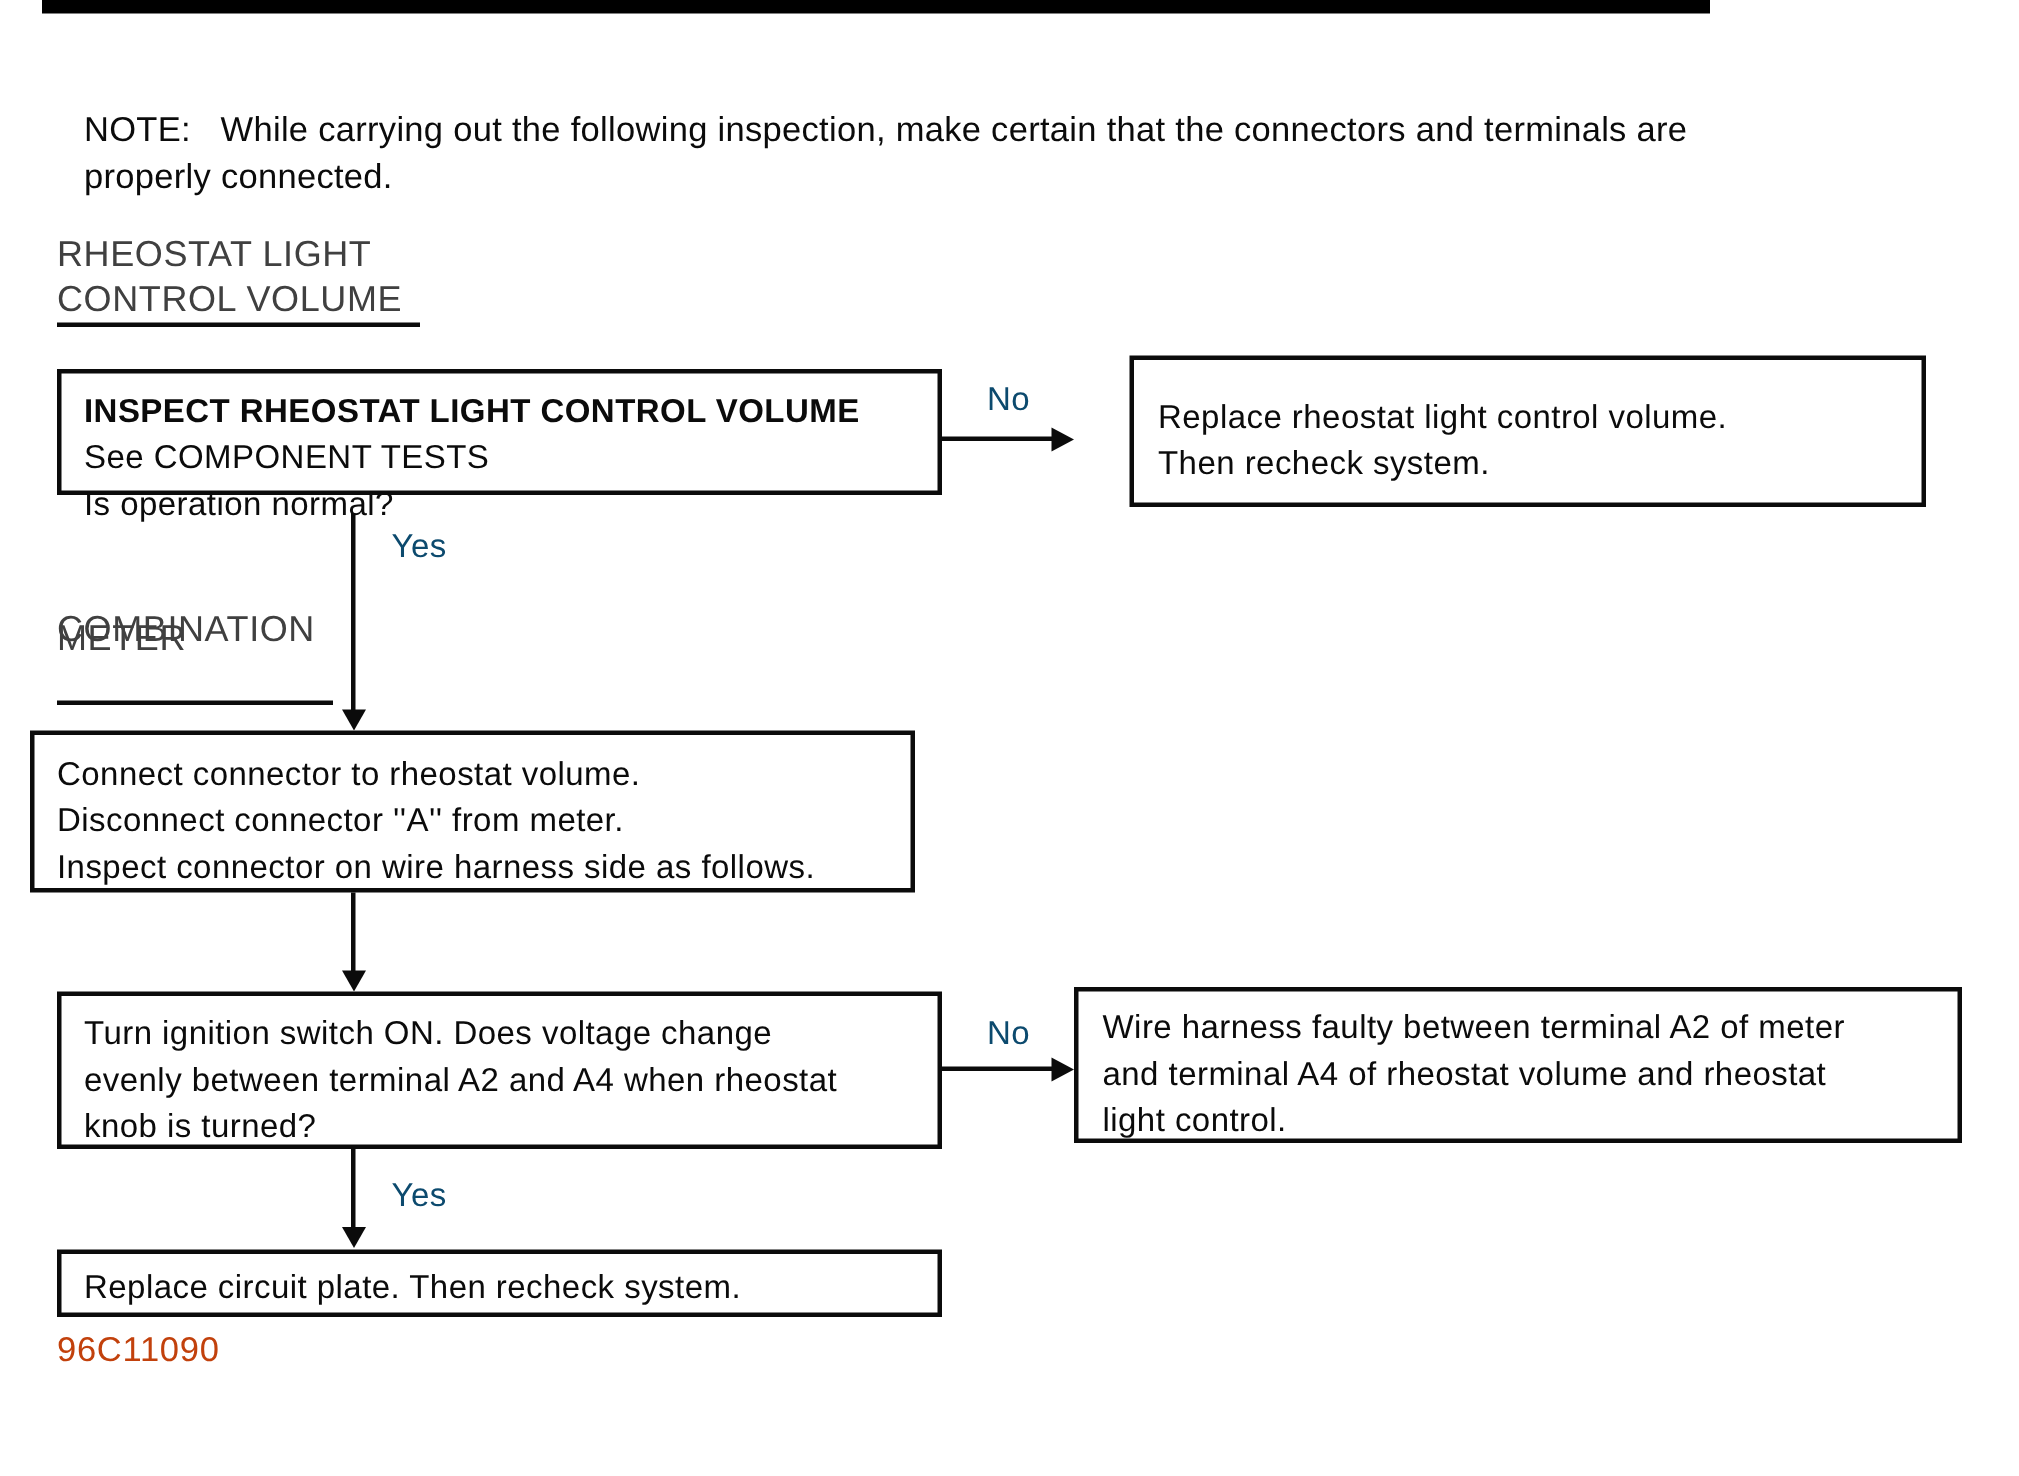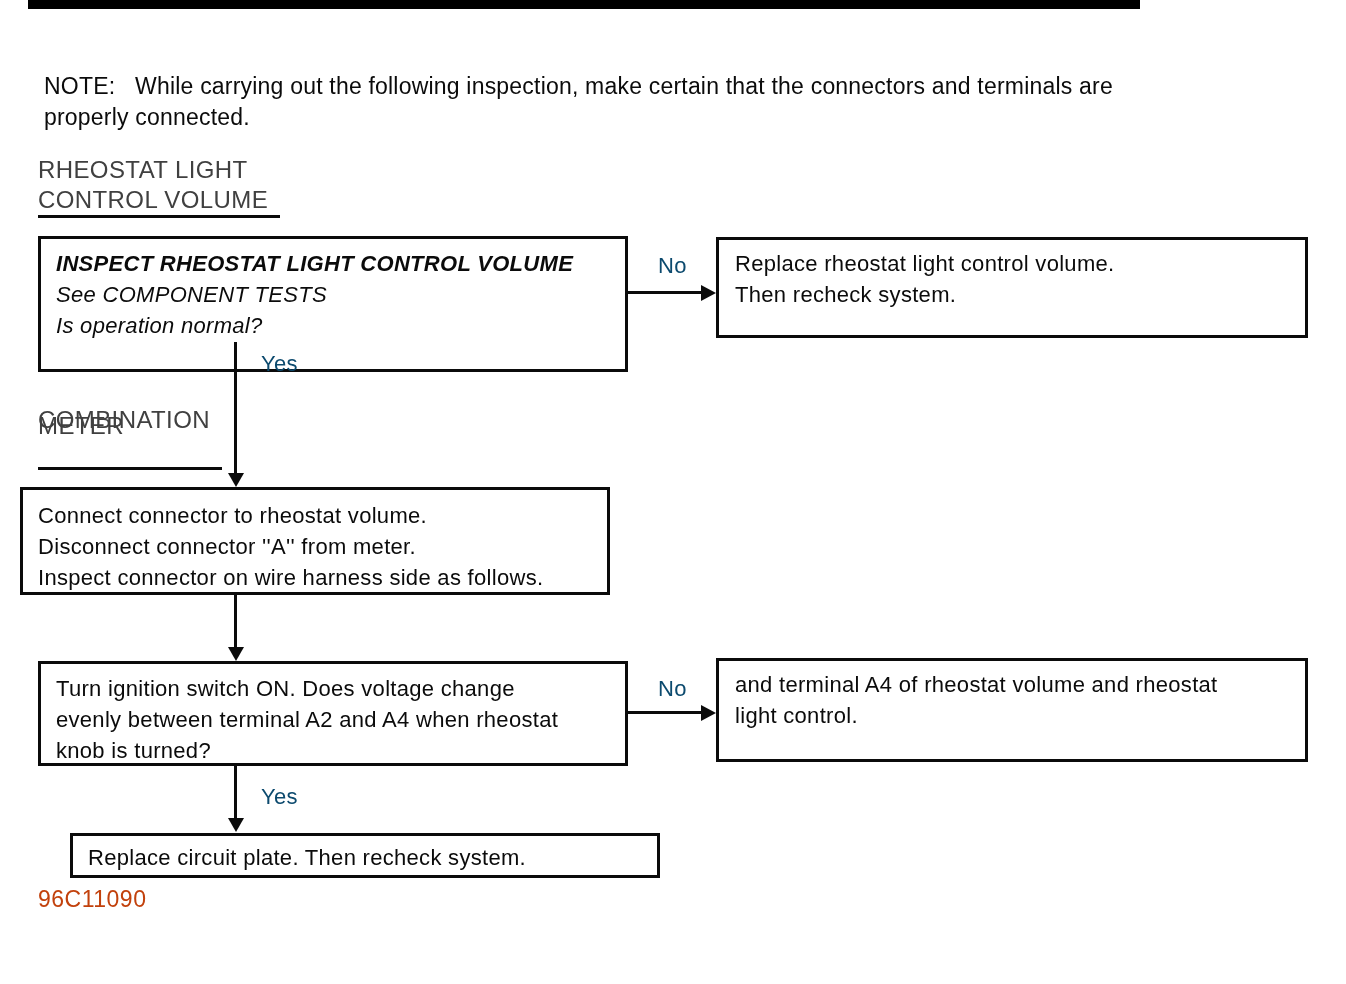--- a/index.html
+++ b/index.html
@@ -12,21 +12,21 @@
     font-family: "Liberation Sans", sans-serif;
     color: #0b0b0b;
     overflow: hidden;
   }
   .abs { position: absolute; }
   .scanbar {
     left: 28px; top: 0; width: 1112px; height: 9px;
     background: #000000;
   }
   .note-line {
-    left: 44px;
+    left: 56px;
     font-size: 23px;
     letter-spacing: 0.2px;
     white-space: pre;
     color: #0b0b0b;
   }
   .heading {
     left: 38px;
     font-size: 24px;
     letter-spacing: 0.4px;
     white-space: pre;
@@ -73,43 +73,43 @@
     font-size: 23px;
     letter-spacing: 0.5px;
     color: #c2410c;
   }
   
   #note1 { top: 73px; }
   #note2 { top: 104px; }
   #h1a { top: 156px; }
   #h1b { top: 186px; }
   #h1rule { left: 38px; top: 215px; width: 242px; }
-  #box1 { left: 38px; top: 236px; width: 590px; height: 136px; padding: 9px 8px 0 15px; font-style: italic; }
+  #box1 { left: 38px; top: 246px; width: 590px; height: 84px; padding: 9px 8px 0 15px; }
   #no1 { left: 658px; top: 253px; }
   #harrow1-line { left: 628px; top: 291px; width: 76px; }
   #harrow1-head { left: 701px; top: 285px; }
-  #rbox1 { left: 716px; top: 237px; width: 592px; height: 101px; padding: 8px 8px 0 16px; }
+  #rbox1 { left: 753px; top: 237px; width: 531px; height: 101px; padding: 22px 8px 0 16px; }
   #varrow1-line { left: 234px; top: 342px; height: 134px; }
   #varrow1-head { left: 228px; top: 473px; }
   #yes1 { left: 261px; top: 351px; }
   #h2a { top: 406px; }
   #h2b { top: 412px; }
   #h2rule { left: 38px; top: 467px; width: 184px; }
   #box2 { left: 20px; top: 487px; width: 590px; height: 108px; padding: 10px 8px 0 15px; }
   #varrow2-line { left: 234px; top: 595px; height: 54px; }
   #varrow2-head { left: 228px; top: 647px; }
   #box3 { left: 38px; top: 661px; width: 590px; height: 105px; padding: 9px 8px 0 15px; }
   #no2 { left: 658px; top: 676px; }
   #harrow2-line { left: 628px; top: 711px; width: 76px; }
   #harrow2-head { left: 701px; top: 705px; }
   #rbox2 { left: 716px; top: 658px; width: 592px; height: 104px; padding: 8px 8px 0 16px; }
   #varrow3-line { left: 234px; top: 766px; height: 54px; }
   #varrow3-head { left: 228px; top: 818px; }
   #yes2 { left: 261px; top: 784px; }
-  #box4 { left: 38px; top: 833px; width: 590px; height: 45px; padding: 6px 8px 0 15px; margin-left: 32px; }
+  #box4 { left: 38px; top: 833px; width: 590px; height: 45px; padding: 6px 8px 0 15px; }
 </style>
 </head>
 <body>
 
 <div id="page">
 
   <div class="abs scanbar"></div>
 
   <div id="note1" class="abs note-line">NOTE:   While carrying out the following inspection, make certain that the connectors and terminals are</div>
   <div id="note2" class="abs note-line">properly connected.</div>
@@ -154,20 +154,21 @@
     <div class="bline">Turn ignition switch ON. Does voltage change</div>
     <div class="bline">evenly between terminal A2 and A4 when rheostat</div>
     <div class="bline">knob is turned?</div>
   </div>
 
   <div id="no2" class="abs branch-label">No</div>
   <div id="harrow2-line" class="abs hline"></div>
   <div id="harrow2-head" class="abs arrow-right"></div>
 
   <div id="rbox2" class="abs fbox">
+    <div class="bline">Wire harness faulty between terminal A2 of meter</div>
     <div class="bline">and terminal A4 of rheostat volume and rheostat</div>
     <div class="bline">light control.</div>
   </div>
 
   <div id="varrow3-line" class="abs vline"></div>
   <div id="varrow3-head" class="abs arrow-down"></div>
   <div id="yes2" class="abs branch-label">Yes</div>
 
   <div id="box4" class="abs fbox">
     <div class="bline">Replace circuit plate. Then recheck system.</div>

